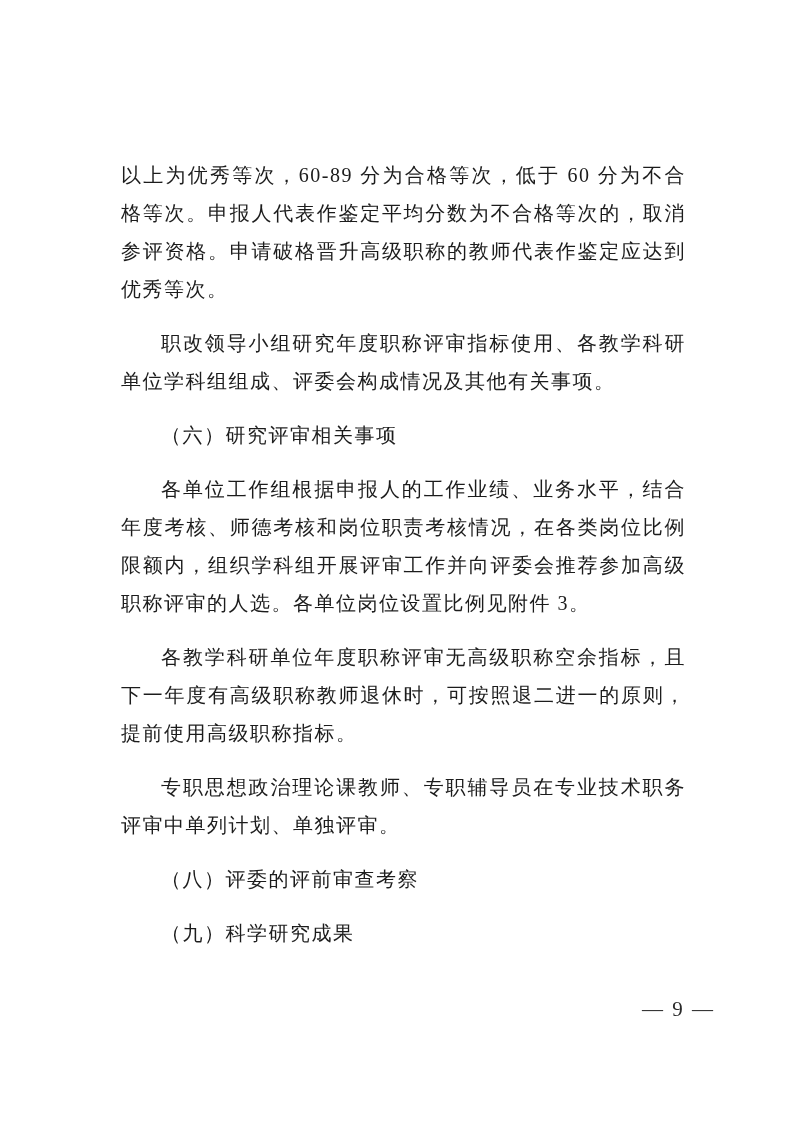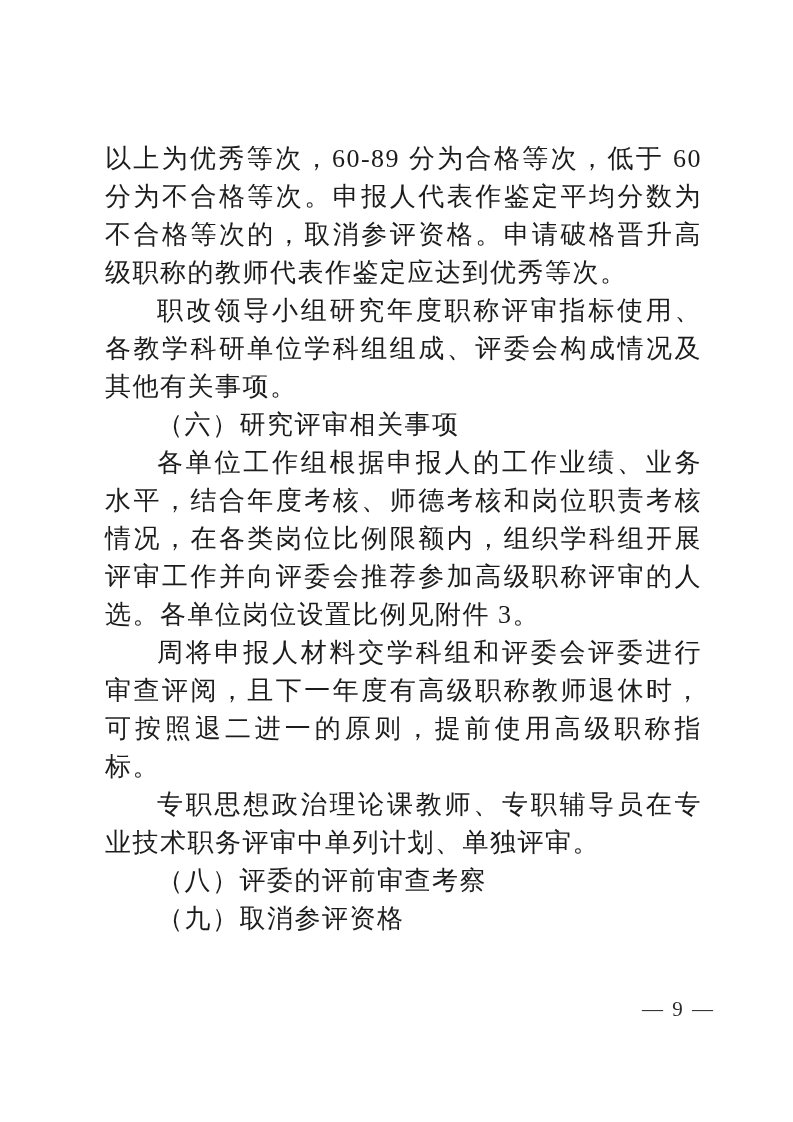--- a/index.html
+++ b/index.html
@@ -22,22 +22,22 @@
     height: 1122px;
     background: #ffffff;
   }
   .content {
     position: absolute;
     left: 105px;
     top: 140px;
     width: 597px;
   }
   .content p {
-    margin: 0;
-    font-size: 26px;
+    margin: 16px;
+    font-size: 20px;
     line-height: 38px;
     letter-spacing: 1.5px;
     text-align: justify;
     text-justify: inter-ideograph;
     word-break: break-all;
     text-indent: 2em;
   }
   .content p.no-indent {
     text-indent: 0;
   }
@@ -55,19 +55,19 @@
 </style>
 </head>
 <body>
 
 <div class="page">
   <div class="content">
     <p class="no-indent">以上为优秀等次，60-89 分为合格等次，低于 60 分为不合格等次。申报人代表作鉴定平均分数为不合格等次的，取消参评资格。申请破格晋升高级职称的教师代表作鉴定应达到优秀等次。</p>
     <p>职改领导小组研究年度职称评审指标使用、各教学科研单位学科组组成、评委会构成情况及其他有关事项。</p>
     <p>（六）研究评审相关事项</p>
     <p>各单位工作组根据申报人的工作业绩、业务水平，结合年度考核、师德考核和岗位职责考核情况，在各类岗位比例限额内，组织学科组开展评审工作并向评委会推荐参加高级职称评审的人选。各单位岗位设置比例见附件 3。</p>
-    <p>周将申报人材料交学科组和评委会评委进行审查评阅，且下一年度有高级职称教师退休时，可按照退二进一的原则，提前使用高级职称指标。</p>
+    <p>各教学科研单位年度职称评审无高级职称空余指标，且下一年度有高级职称教师退休时，可按照退二进一的原则，提前使用高级职称指标。</p>
     <p>专职思想政治理论课教师、专职辅导员在专业技术职务评审中单列计划、单独评审。</p>
     <p>（八）评委的评前审查考察</p>
-    <p>（九）取消参评资格</p>
+    <p>（九）科学研究成果</p>
   </div>
   <div class="page-number">— 9 —</div>
 </div>
 
 </body></html>

